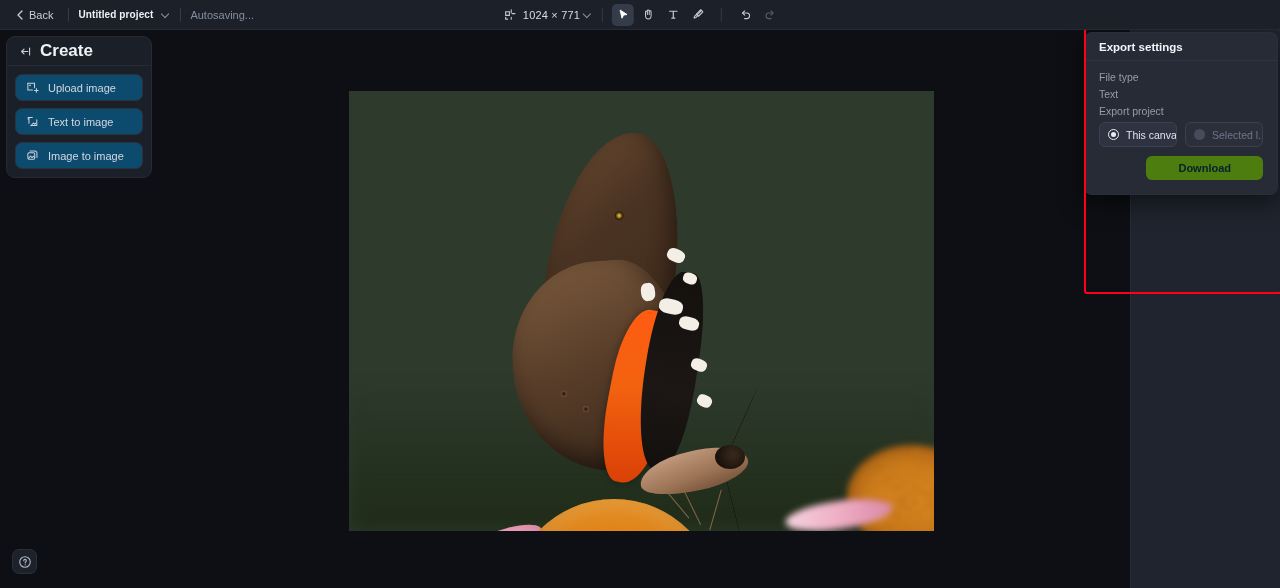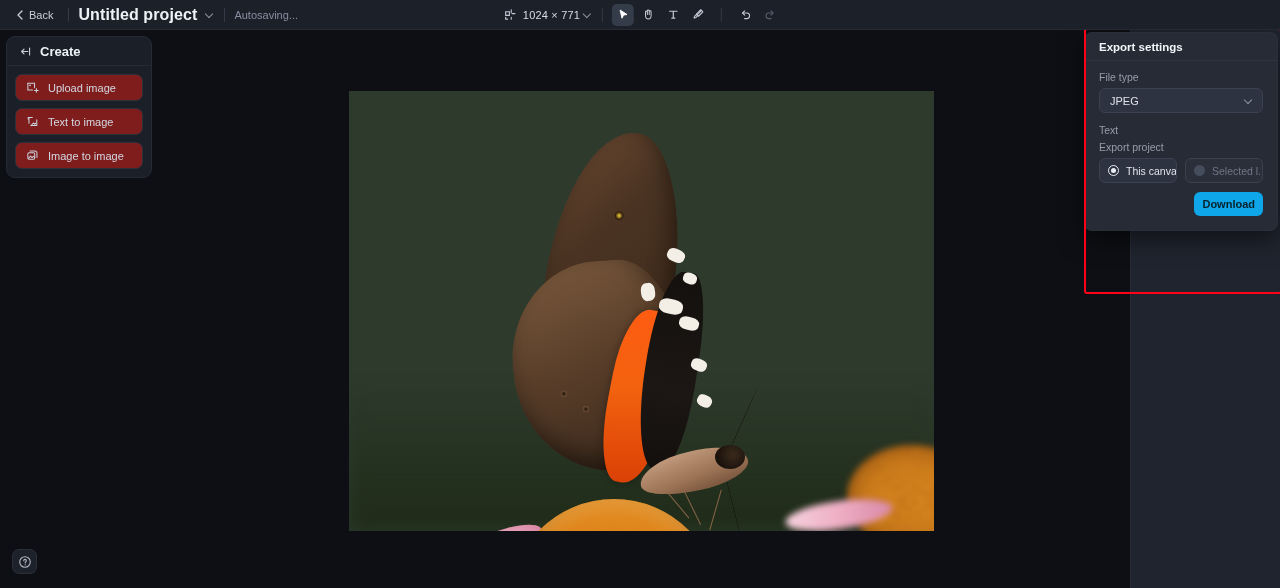--- a/index.html
+++ b/index.html
@@ -18,21 +18,21 @@
     display: flex; align-items: center;
     border-bottom: 1px solid #252a35;
     z-index: 20;
   }
   .tb-left { display: flex; align-items: center; height: 30px; padding-left: 10px; gap: 0; }
   .back-btn {
     display: flex; align-items: center; gap: 5px;
     color: #c9ced9; font-size: 11px; padding: 3px 6px; border-radius: 4px; cursor: pointer;
   }
   .divider-v { width: 1px; height: 14px; background: #343a47; margin: 0 9px; }
-  .proj-name { color: #eef1f6; font-size: 16px; font-weight: bold; letter-spacing: .1px; }
+  .proj-name { color: #eef1f6; font-size: 10px; font-weight: bold; letter-spacing: .1px; }
   .chev { display: inline-block; width: 9px; height: 9px; position: relative; }
   .chev::after {
     content: ""; position: absolute; left: 0; top: 1px;
     width: 5px; height: 5px;
     border-right: 1.3px solid #8b93a3; border-bottom: 1.3px solid #8b93a3;
     transform: rotate(45deg);
   }
   .proj-chev { margin-left: 9px; cursor: pointer; }
   .autosave { color: #868e9e; font-size: 11px; }
 
@@ -83,26 +83,26 @@
   .sidebar {
     position: absolute; left: 6px; top: 36px; width: 146px;
     background: #1b1f28; border: 1px solid #252a35; border-radius: 9px;
     padding: 0 0 8px 0; z-index: 10;
   }
   .sb-head {
     display: flex; align-items: center; gap: 8px;
     height: 29px; padding: 0 12px;
     border-bottom: 1px solid #262b35;
   }
-  .sb-head-label { color: #eef1f6; font-size: 13px; font-weight: bold; }
+  .sb-head-label { color: #eef1f6; font-size: 17px; font-weight: bold; }
   .sb-items { padding: 8px 8px 0 8px; display: flex; flex-direction: column; gap: 7px; }
   .sb-item {
     display: flex; align-items: center; gap: 9px;
     height: 27px; padding: 0 10px;
-    background: #7f1d1d; border: 1px solid #2c313c; border-radius: 7px;
+    background: #0c4a6e; border: 1px solid #2c313c; border-radius: 7px;
     color: #d3d8e2; font-size: 11px; cursor: pointer;
   }
   .sb-ico { width: 13px; height: 13px; flex: 0 0 13px; color: #cbd1dc; display:flex; align-items:center; justify-content:center;}
 
   .help-btn {
     position: absolute; left: 12px; bottom: 14px;
     width: 25px; height: 25px; border-radius: 7px;
     background: #1d212a; border: 1px solid #2a2f3a;
     display: flex; align-items: center; justify-content: center;
     cursor: pointer; z-index: 10;
@@ -283,22 +283,22 @@
   .opt.half { flex: 0 0 84px; }
   .radio {
     width: 11px; height: 11px; border-radius: 50%; flex: 0 0 11px;
     border: 1.4px solid #7a8395; display: flex; align-items: center; justify-content: center;
   }
   .radio.on { border-color: #e8ecf3; }
   .radio.on::after { content: ""; width: 5px; height: 5px; border-radius: 50%; background: #e8ecf3; }
   .radio.dim { border: none; background: #454d5d; }
   .dl-row { display: flex; justify-content: flex-end; margin-top: 9px; }
   .download-btn {
-    background: #0ea5e9; color: #07222b; font-size: 11px; font-weight: bold;
-    border: none; border-radius: 6px; padding: 6px 8px; cursor: pointer;
+    background: #4d7c0f; color: #07222b; font-size: 11px; font-weight: bold;
+    border: none; border-radius: 6px; padding: 6px 32px; cursor: pointer;
     font-family: "Liberation Sans", sans-serif;
   }
   .hl-panel {
     position: absolute; right: -2px; top: 28px; width: 198px; height: 266px;
     border: 2px solid #ff0019; border-radius: 3px; pointer-events: none; z-index: 16;
   }
   svg { display: block; }
 </style>
 </head>
 <body>
@@ -479,24 +479,20 @@
 
   <div class="right-rail"></div>
 
   <div class="export-panel">
     <div class="ep-head">
       <span class="ep-title">Export settings</span>
     </div>
     <div class="ep-body">
 
       <div class="ep-label">File type</div>
-      <div class="ep-select">
-        <span>JPEG</span>
-        <span class="chev"></span>
-      </div>
 
       <div class="ep-label">Text</div>
 
       <div class="ep-label">Export project</div>
       <div class="opt-row">
         <div class="opt">
           <span class="radio on"></span>
           <span>This canvas</span>
         </div>
         <div class="opt disabled">

